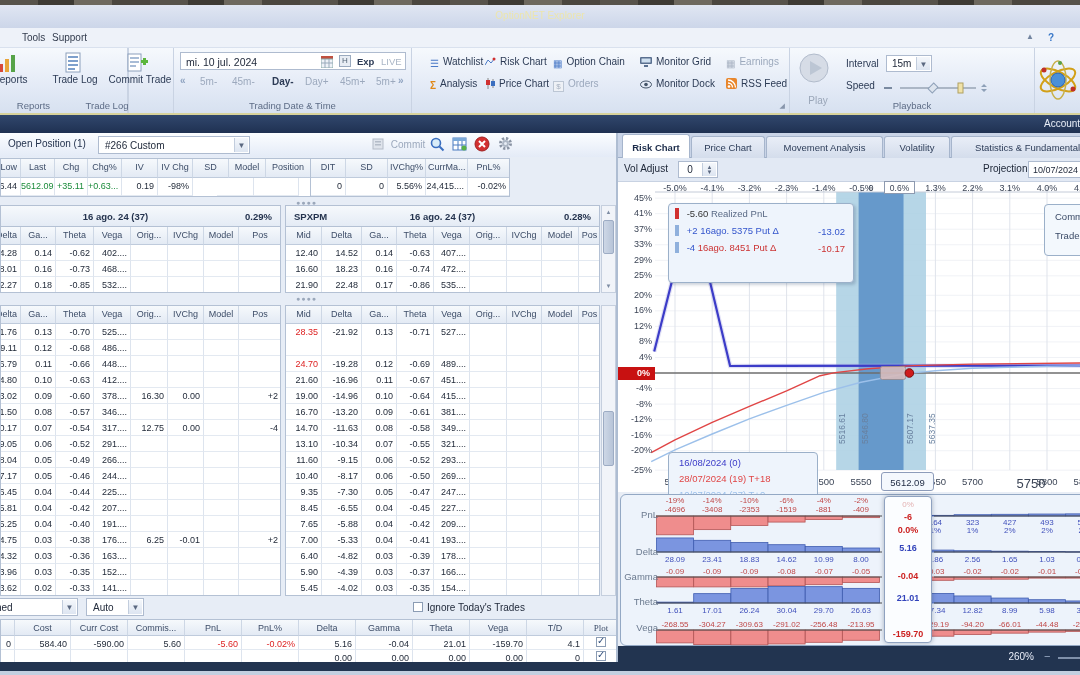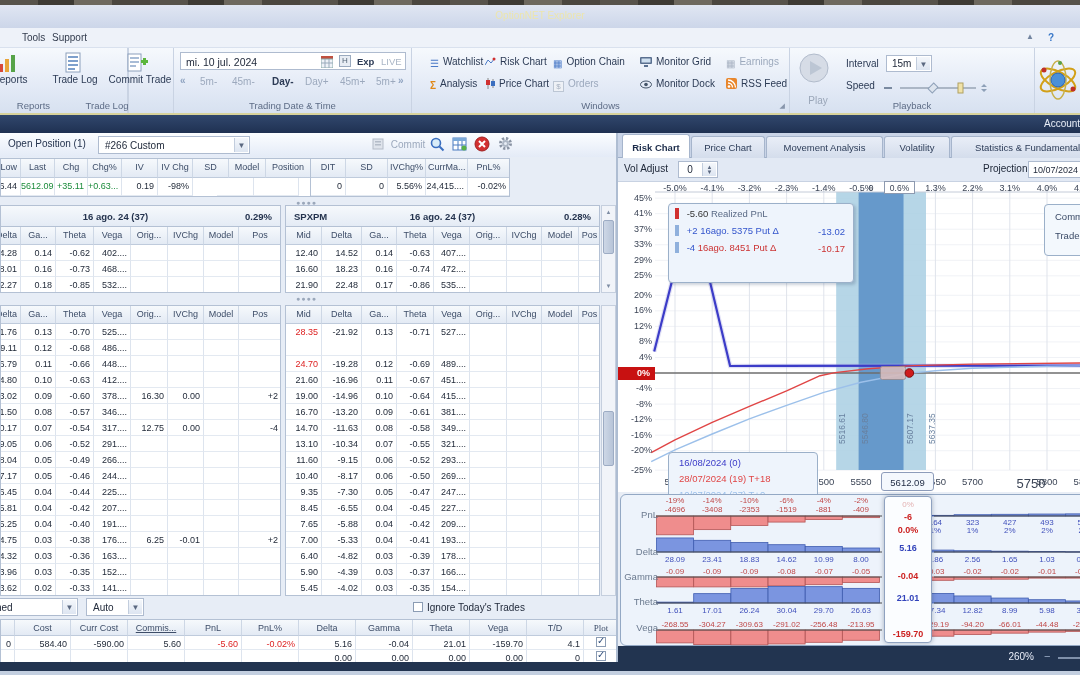--- a/index.html
+++ b/index.html
@@ -185,21 +185,20 @@
     <span class="smallbtn" style="left:228px;top:30px"><span class="ic"><svg width="12" height="9" viewBox="0 0 12 9">
             <ellipse cx="6" cy="4.5" rx="5.5" ry="3.5" fill="none" stroke="#445468"></ellipse>
             <circle cx="6" cy="4.5" r="1.8" fill="#445468"></circle>
           </svg></span><span>Monitor Dock</span></span>
     <span class="smallbtn" style="left:314px;top:30px"><span class="ic"><svg width="11" height="11" viewBox="0 0 11 11">
             <rect width="11" height="11" rx="2" fill="#e8862c"></rect>
             <circle cx="3" cy="8.5" r="1.3" fill="#fff"></circle>
             <path d="M2 5 a4.5 4.5 0 0 1 4.5 4.5" fill="none" stroke="#fff" stroke-width="1.3"></path>
             <path d="M2 2 a7.5 7.5 0 0 1 7.5 7.5" fill="none" stroke="#fff" stroke-width="1.3"></path>
           </svg></span><span>RSS Feed</span></span>
-    <div class="gcaption">Windows</div>
     <span style="position:absolute;right:4px;bottom:3px;color:#8795ab;font-size:7px">◢</span>
   </div>
 
   <div class="rgroup" style="left:790px;width:245px">
     <div class="bigbtn" style="left:8px;top:4px;width:40px;color:#9aa6b8">
       <span><svg width="32" height="32" viewBox="0 0 32 32">
             <circle cx="16" cy="16" r="14" fill="#d6dce6" stroke="#b2bccc"></circle>
             <polygon points="12,9 24,16 12,23" fill="#bcc6d4"></polygon>
           </svg></span><br>
       <span>Play</span>
@@ -879,21 +878,21 @@
   <span class="chkbox" style="position:absolute;left:413px;top:469px"></span>
   <span style="position:absolute;left:427px;top:469px;font-size:10px;color:#222b3c">Ignore Today's Trades</span>
 
   <div class="grid" id="sum" style="left:0;top:486px;width:618px;height:44px">
       <div class="tr" style="height: 16px;">
         <div class="td th cut" style="width: 14px;">
           <span class="cv"></span>
         </div>
         <div class="td th" style="width: 56px;">Cost</div>
         <div class="td th" style="width: 57px;">Curr Cost</div>
-        <div class="td th" style="width: 57px; text-decoration: underline;">Commis...</div>
+        <div class="td th" style="width: 57px;">Commis...</div>
         <div class="td th" style="width: 57px;">PnL</div>
         <div class="td th" style="width: 57px;">PnL%</div>
         <div class="td th" style="width: 57px;">Delta</div>
         <div class="td th" style="width: 57px;">Gamma</div>
         <div class="td th" style="width: 57px;">Theta</div>
         <div class="td th" style="width: 57px;">Vega</div>
         <div class="td th" style="width: 57px;">T/D</div>
         <div class="td th" style="width: 35px; font-family: Liberation Serif, serif;">Plot</div>
       </div>
       <div class="tr" style="height: 14px;">

